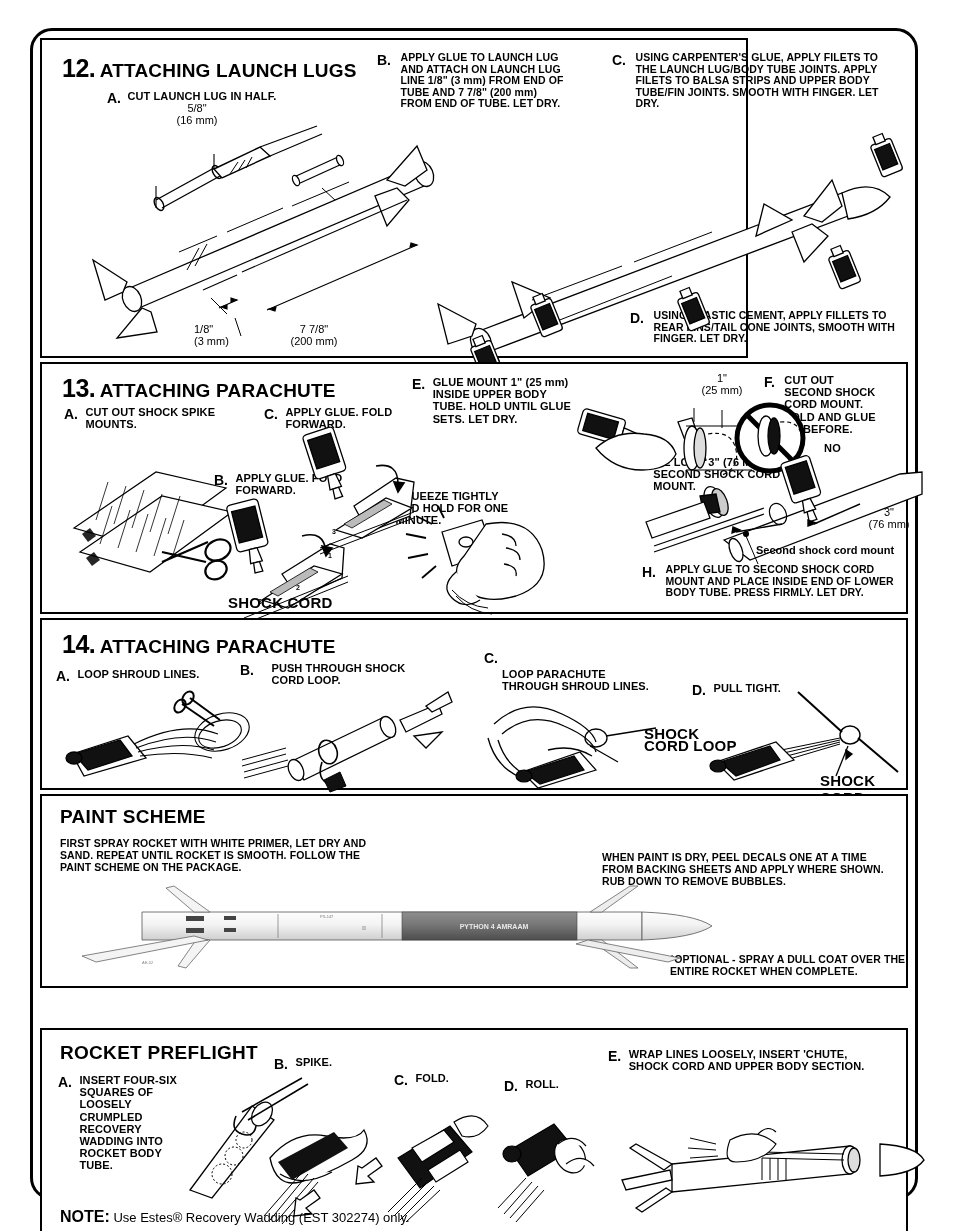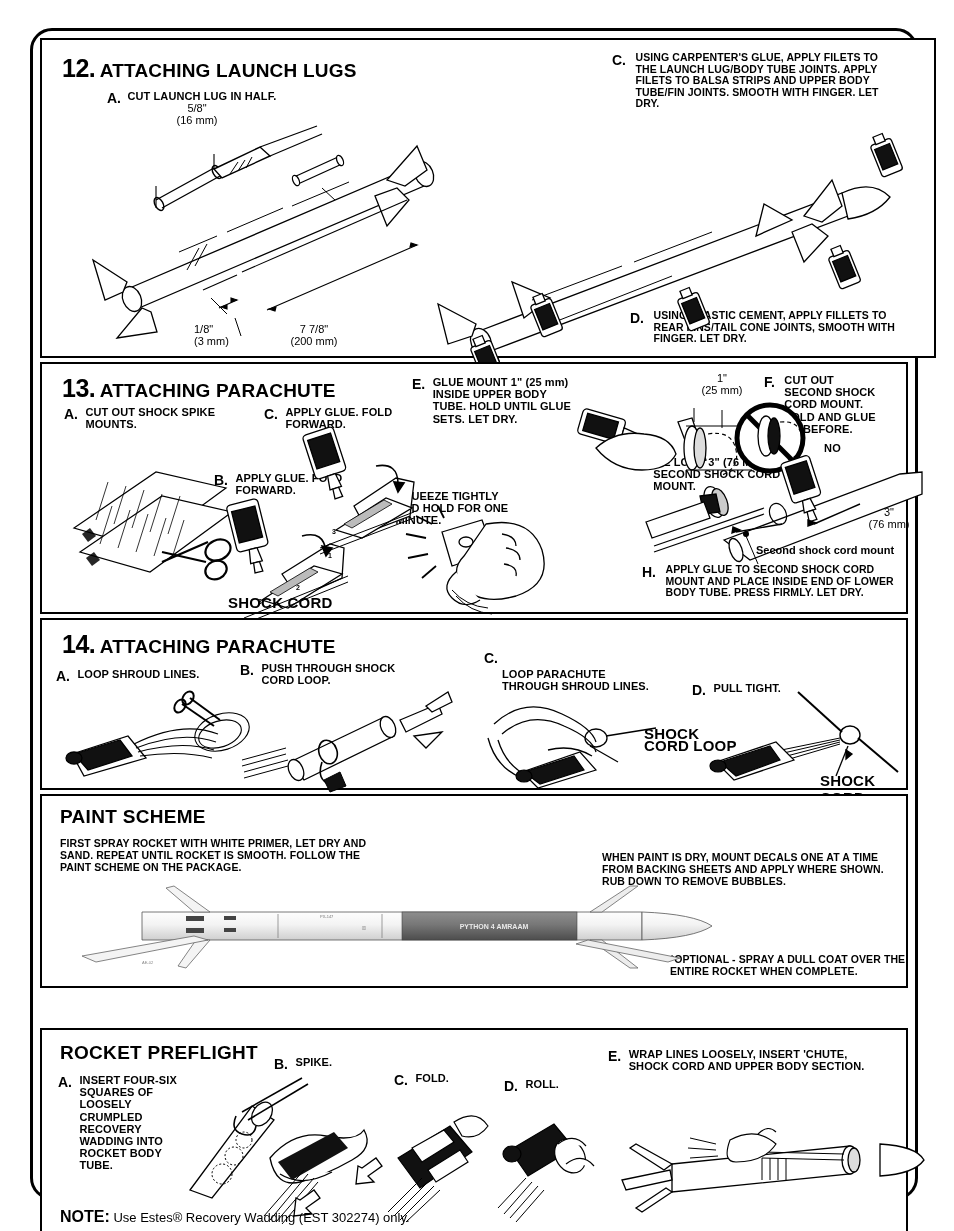--- a/index.html
+++ b/index.html
@@ -21,32 +21,36 @@
   .note b{font-size:16px;}
   svg{display:block;overflow:visible;}
   .art{position:absolute;}
 </style>
 </head>
 <body>
 
 <div class="page">
   <div class="outer-frame"></div>
 
-  <div class="panel" style="left:40px;top:38px;width:896px;height:320px;padding-left:28px;">
+  <div class="panel" style="left:40px;top:38px;width:708px;height:320px;padding-left:28px;">
 
     <div class="step" style="left:20px;top:14px;">
       <span class="sec-num">12.</span>
       <span class="sec-title">ATTACHING LAUNCH LUGS</span>
     </div>
 
     <div class="step" style="left:65px;top:50px;width:230px;">
       <span class="ltr">A.</span>
       <span class="txt big" style="width:190px;margin-left:2px;">CUT LAUNCH LUG IN HALF.</span>
     </div>
 
+    <div class="step" style="left:335px;top:12px;width:200px;">
+      <span class="ltr">B.</span>
+      <span class="txt" style="width:168px;margin-left:5px;">APPLY GLUE TO LAUNCH LUG AND ATTACH ON LAUNCH LUG LINE 1/8" (3 mm) FROM END OF TUBE AND 7 7/8" (200 mm) FROM END OF TUBE. LET DRY.</span>
+    </div>
 
     <div class="step" style="left:570px;top:12px;width:300px;">
       <span class="ltr">C.</span>
       <span class="txt" style="width:262px;margin-left:5px;">USING CARPENTER'S GLUE, APPLY FILETS TO THE LAUNCH LUG/BODY TUBE JOINTS. APPLY FILETS TO BALSA STRIPS AND UPPER BODY TUBE/FIN JOINTS. SMOOTH WITH FINGER.  LET DRY.</span>
     </div>
 
     <div class="step" style="left:588px;top:270px;width:290px;">
       <span class="ltr">D.</span>
       <span class="txt" style="width:250px;margin-left:5px;">USING PLASTIC CEMENT, APPLY FILLETS TO REAR FINS/TAIL CONE JOINTS, SMOOTH WITH FINGER. LET DRY.</span>
     </div>
@@ -426,21 +430,21 @@
       <span class="sec-title">ATTACHING PARACHUTE</span>
     </div>
 
     <div class="step" style="left:14px;top:48px;width:190px;">
       <span class="ltr">A.</span>
       <span class="txt big" style="width:155px;margin-left:3px;">LOOP SHROUD LINES.</span>
     </div>
 
     <div class="step" style="left:198px;top:42px;width:170px;">
       <span class="ltr">B.</span>
-      <span class="txt big" style="width:135px;margin-left:3px;">PUSH THROUGH SHOCK CORD LOOP.</span>
+      <span class="txt big" style="width:135px;margin-left:13px;">PUSH THROUGH SHOCK CORD LOOP.</span>
     </div>
 
     <div class="step" style="left:442px;top:30px;width:190px;">
       <span class="ltr">C.</span>
       <span class="txt big" style="width:158px;margin-left:18px;">LOOP PARACHUTE THROUGH SHROUD LINES.</span>
     </div>
 
     <div class="step" style="left:650px;top:62px;width:140px;">
       <span class="ltr">D.</span>
       <span class="txt big" style="width:104px;margin-left:3px;">PULL TIGHT.</span>
@@ -543,21 +547,21 @@
           <path d="M144 62 l0 9 l6 -5 z" fill="#000"></path>
         </g>
       </svg>
     </div>
     <div class="lbl" style="position:absolute;left:778px;top:152px;">SHOCK CORD LOOP</div>
   </div>
 
   <div class="panel" style="left:40px;top:794px;width:868px;height:194px;">
     <div class="plain-title" style="position:absolute;left:18px;top:10px;">PAINT SCHEME</div>
     <div class="body-txt" style="position:absolute;left:18px;top:42px;width:330px;">FIRST SPRAY ROCKET WITH WHITE PRIMER, LET DRY AND SAND. REPEAT UNTIL ROCKET IS SMOOTH. FOLLOW THE PAINT SCHEME ON THE PACKAGE.</div>
-    <div class="body-txt" style="position:absolute;left:560px;top:56px;width:298px;">WHEN PAINT IS DRY, MOUNT DECALS ONE AT A TIME FROM BACKING SHEETS AND APPLY WHERE SHOWN. RUB DOWN TO REMOVE BUBBLES.</div>
+    <div class="body-txt" style="position:absolute;left:560px;top:56px;width:298px;">WHEN PAINT IS DRY, PEEL DECALS ONE AT A TIME FROM BACKING SHEETS AND APPLY WHERE SHOWN. RUB DOWN TO REMOVE BUBBLES.</div>
     <div class="body-txt" style="position:absolute;left:628px;top:158px;width:236px;">*OPTIONAL - SPRAY A DULL COAT OVER THE ENTIRE ROCKET WHEN COMPLETE.</div>
 
     <div class="art" style="left:40px;top:82px;">
       <svg width="640" height="100" viewBox="0 0 640 100">
         <defs>
           <linearGradient id="tubeg" x1="0" y1="0" x2="0" y2="1">
             <stop offset="0" stop-color="#fdfdfd"></stop>
             <stop offset="0.45" stop-color="#f3f3f3"></stop>
             <stop offset="1" stop-color="#cfcfcf"></stop>
           </linearGradient>

